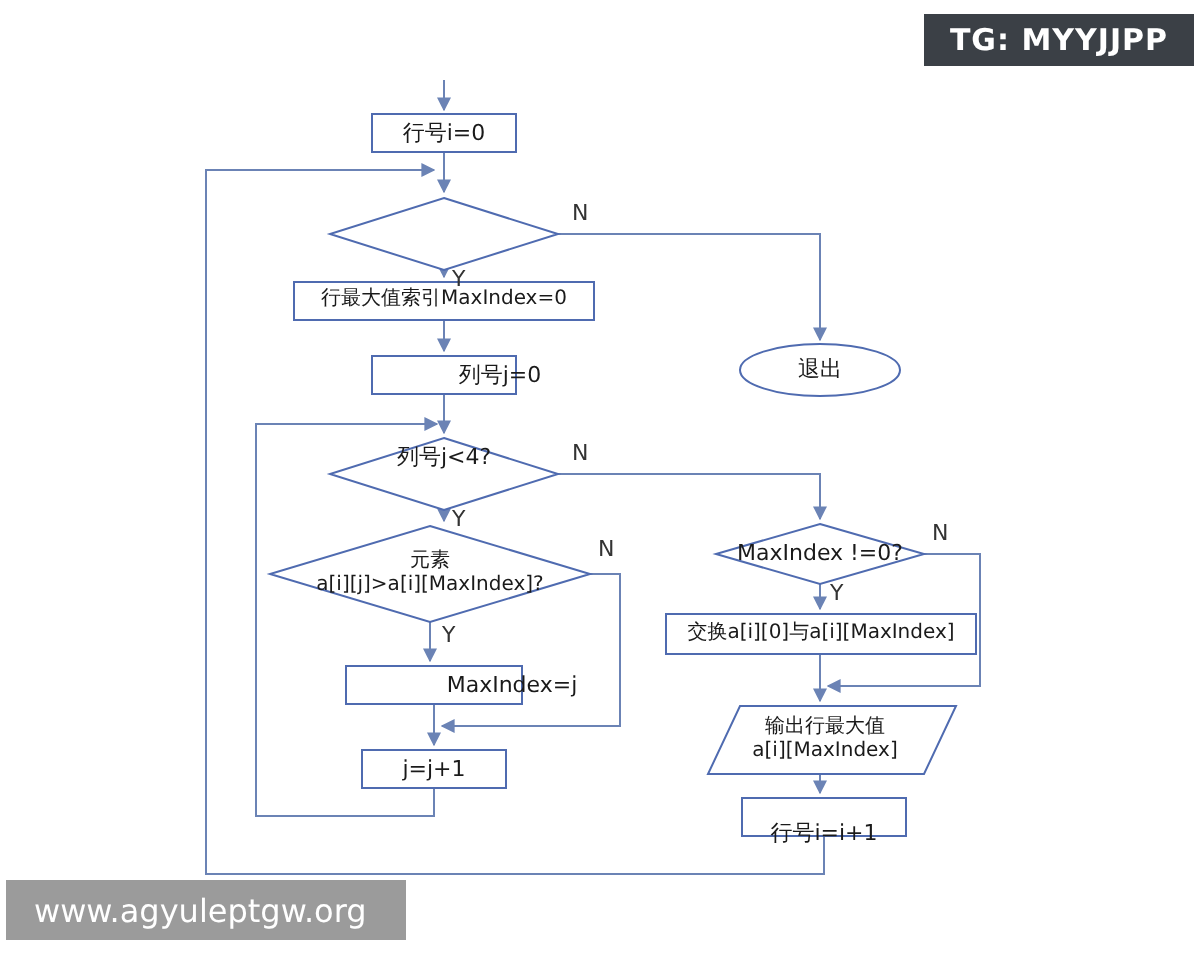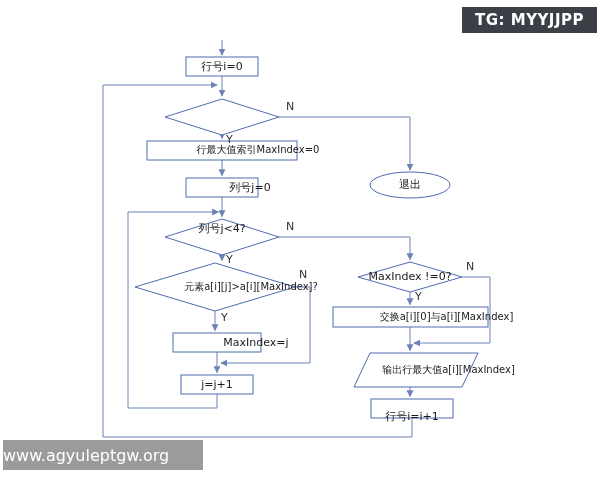--- a/index.html
+++ b/index.html
@@ -19,35 +19,35 @@
   }
   .stage svg{position:absolute;left:0;top:0;}
   .shape{fill:#ffffff;stroke:var(--shape-stroke);stroke-width:1;}
   .connector{fill:none;stroke:var(--connector);stroke-width:1;}
   .arrowhead{fill:var(--connector);}
   .label{
     position:absolute;display:flex;align-items:center;justify-content:center;
     text-align:center;font-size:11px;line-height:1.25;color:var(--text);
     pointer-events:none;white-space:nowrap;
   }
-  .label.small{font-size:10px;padding-left:36px;}
-  .label.multi{flex-direction:row;white-space:nowrap;}
+  .label.small{font-size:10px;}
+  .label.multi{flex-direction:column;white-space:nowrap;}
   .branch{
     position:absolute;font-size:11px;color:#333;pointer-events:none;
   }
   .badge{
     position:absolute;left:462px;top:7px;width:135px;height:26px;
     background:var(--badge-bg);color:var(--badge-text);
     display:flex;align-items:center;justify-content:center;
     font-size:15px;font-weight:bold;letter-spacing:0.5px;
   }
   .watermark{
     position:absolute;left:3px;top:440px;width:200px;height:30px;
     background:var(--watermark-bg);color:var(--watermark-text);
-    display:flex;align-items:center;padding-left:0;box-sizing:border-box;
+    display:flex;align-items:center;padding-left:14px;box-sizing:border-box;
     font-size:16px;
   }
 </style>
 </head>
 <body>
 
 <div class="stage">
 
   <svg width="600" height="480" viewBox="0 0 600 480">
     <defs>

